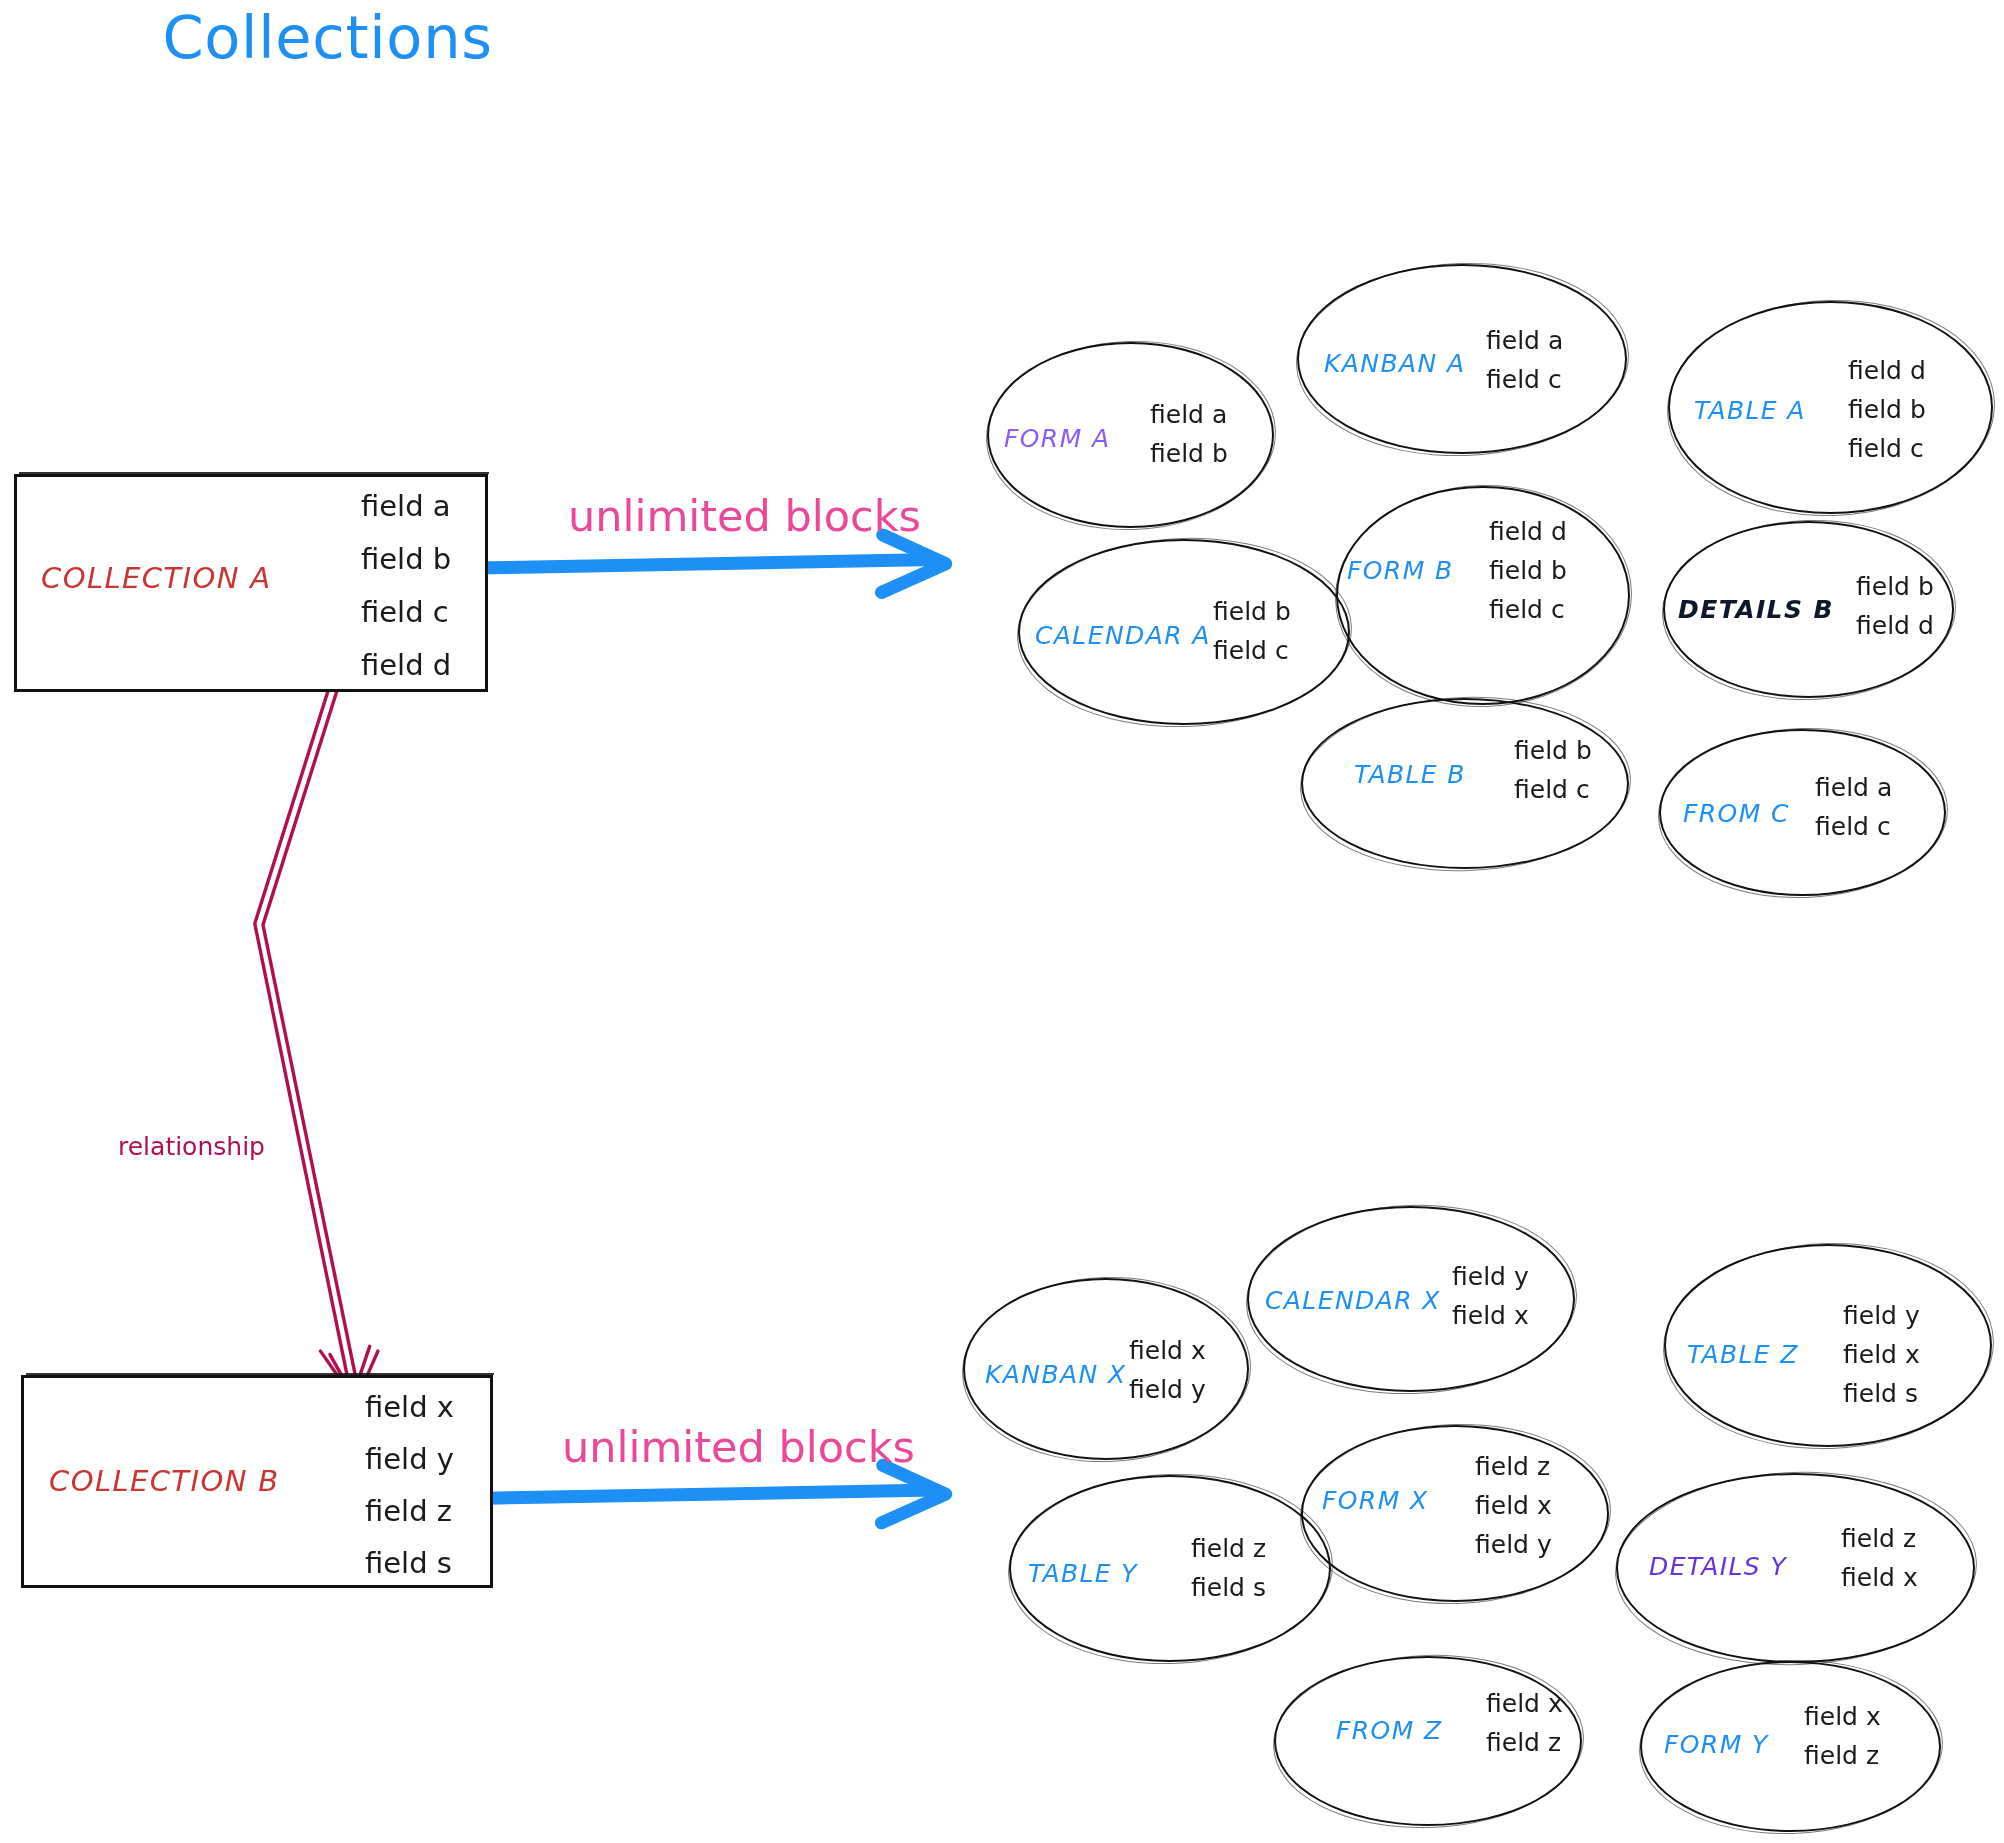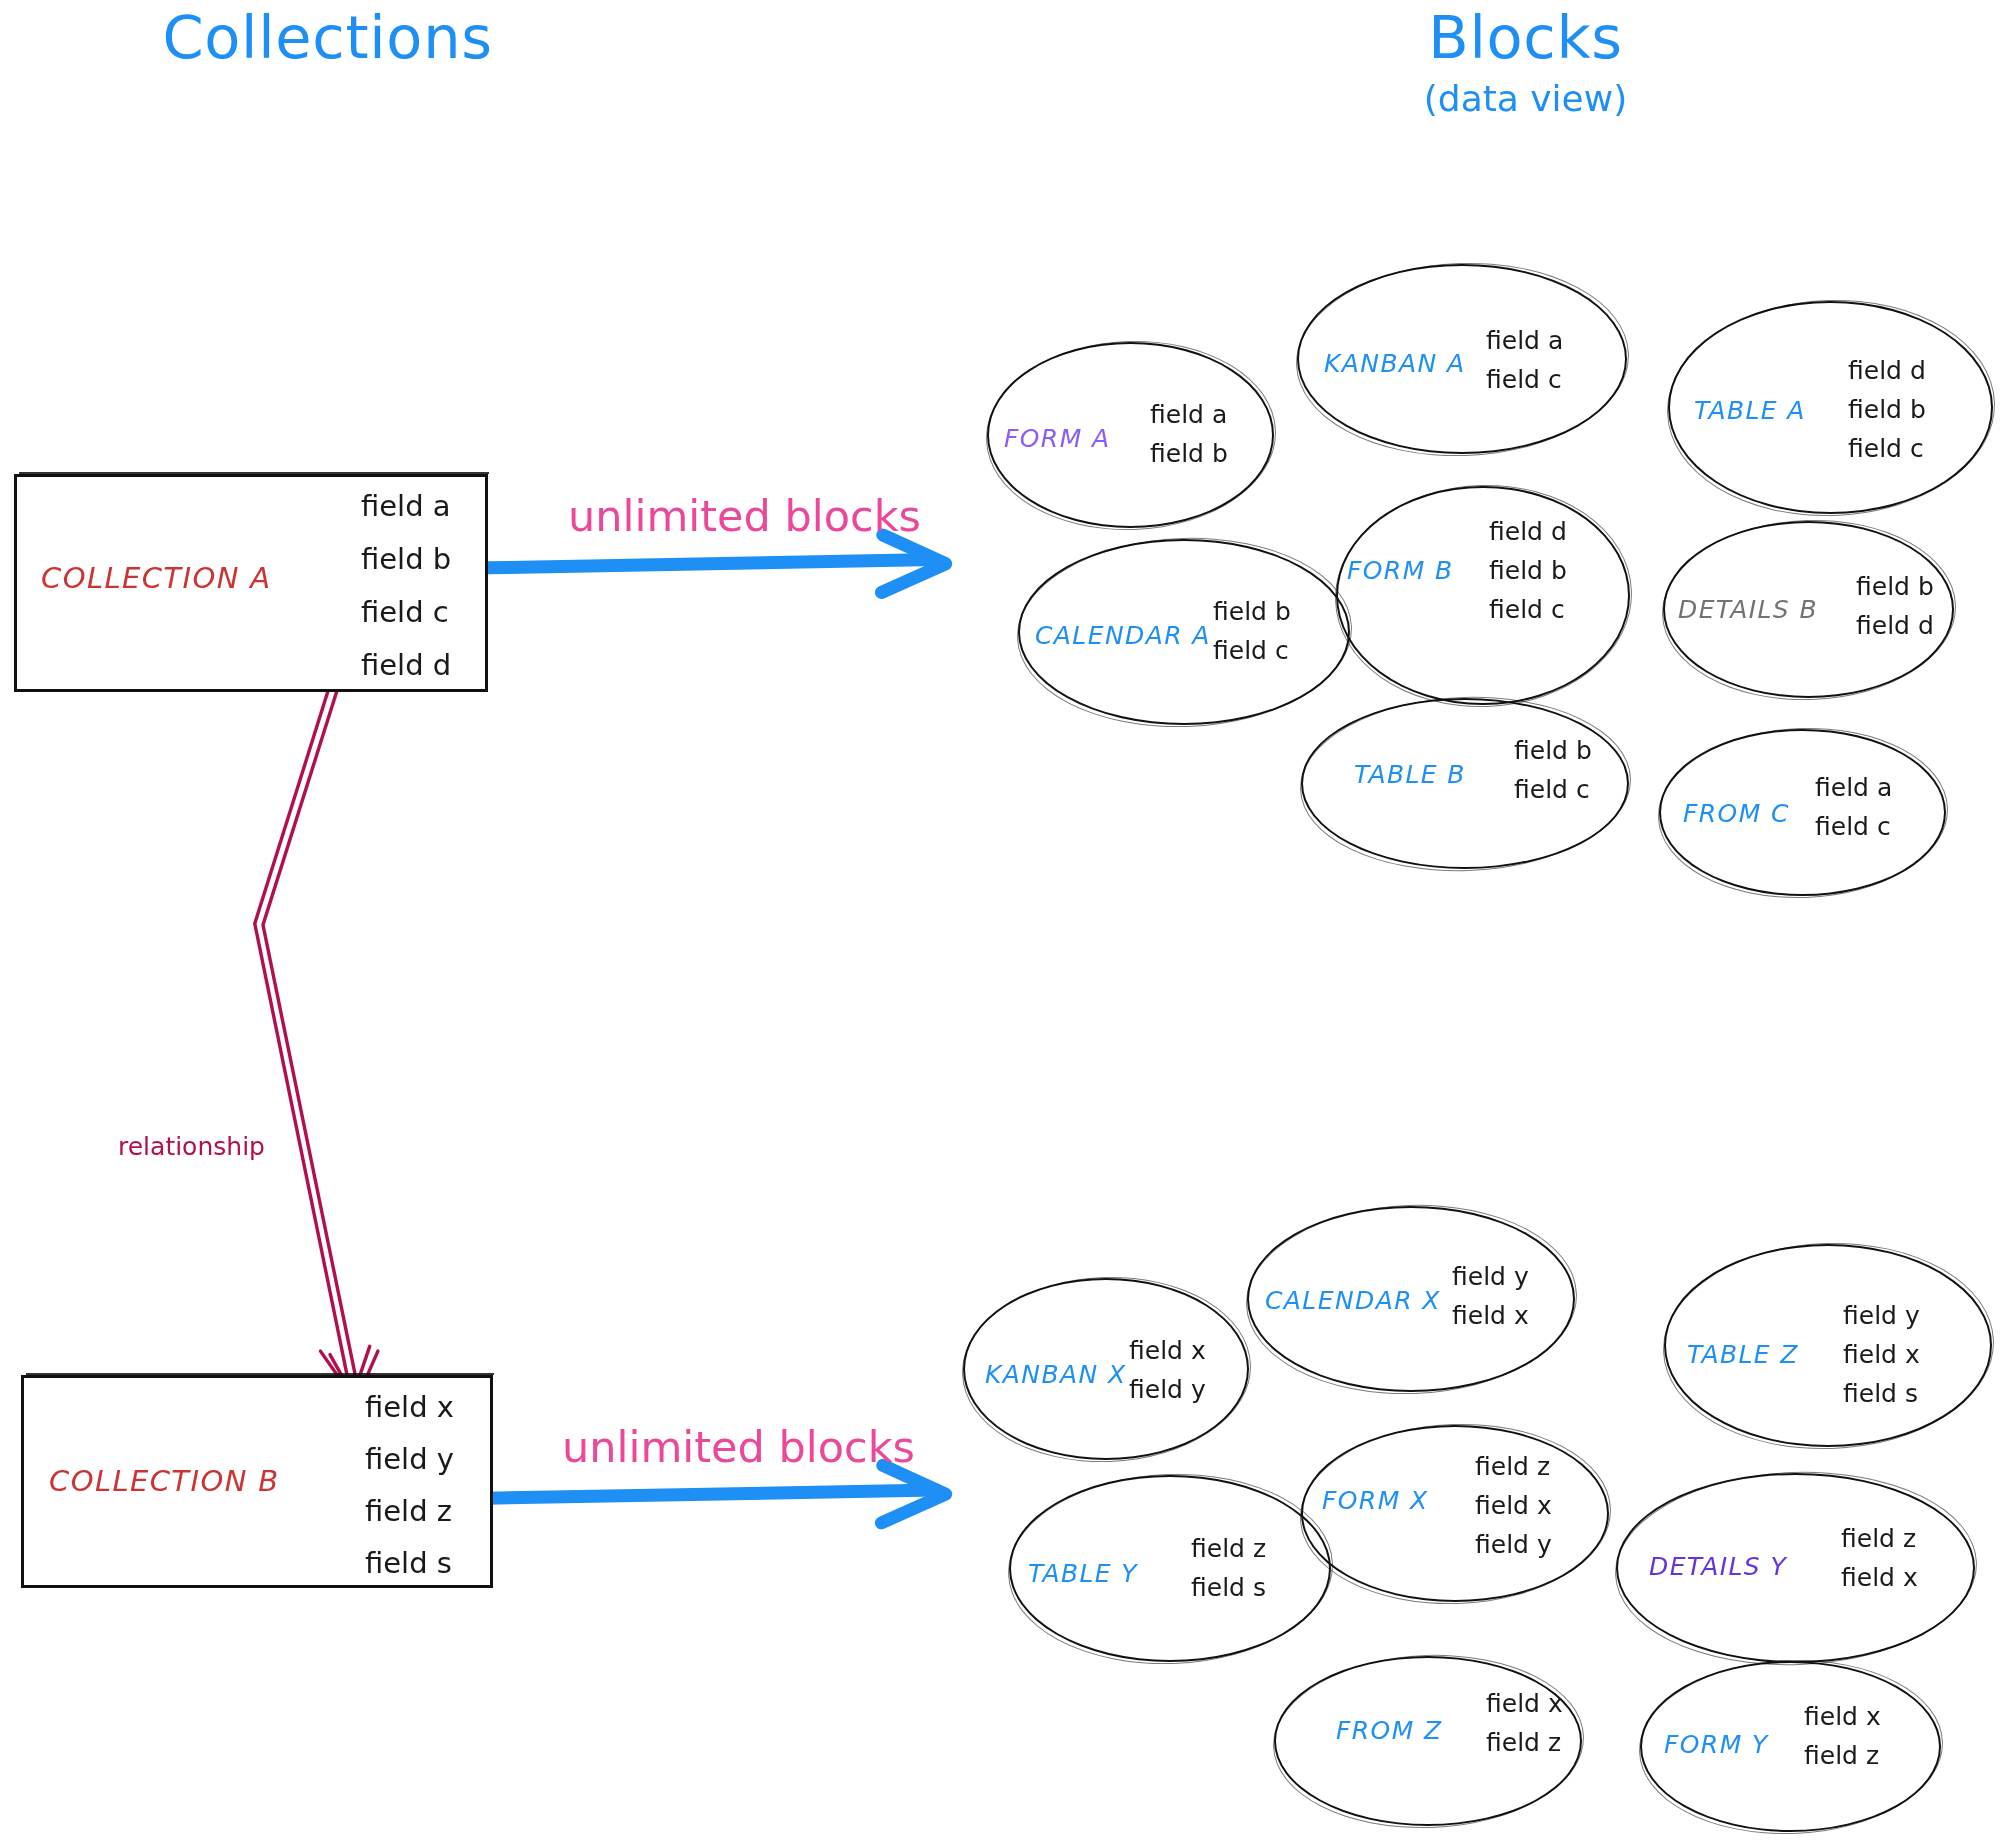--- a/index.html
+++ b/index.html
@@ -62,24 +62,20 @@
       <path d="M500,985 L384,1352 L524,2035"></path>
       <path d="M468,1975 L515,2042 L540,1968"></path>
       <path d="M482,1980 L520,2048 L552,1975"></path>
     </g>
   </svg>
 
   <div class="heading" style="left:13.7px;top:6.8px;width:479px;text-align:right;">
     <span class="h-main">Collections</span>
   </div>
 
-  <div class="heading" style="left:1286px;top:6.8px;width:479px;">
-    <span class="h-main">Blocks</span>
-    <span class="h-sub">(data view)</span>
-  </div>
 
   <div class="collection-box" style="left:13.7px;top:474px;width:474px;height:218px;">
     <span class="shadowline"></span>
   </div>
   <div class="collection-name" style="left:41px;top:561px;">COLLECTION A</div>
   <div class="collection-fields" style="left:361px;top:489px;gap:19px;">
     <span class="fld">field a</span>
     <span class="fld">field b</span>
     <span class="fld">field c</span>
     <span class="fld">field d</span>
@@ -131,21 +127,21 @@
 
   <div class="block" style="left:1336px;top:486px;width:294px;height:219px;"></div>
   <div class="block-name" style="left:1347px;top:556px;color:#1E8FF5;">FORM B</div>
   <div class="block-fields" style="left:1489px;top:513px;">
     <span class="fld">field d</span>
     <span class="fld">field b</span>
     <span class="fld">field c</span>
   </div>
 
   <div class="block" style="left:1663px;top:521px;width:291px;height:177px;"></div>
-  <div class="block-name" style="left:1678px;top:595px;color:#737373;">DETAILS B</div>
+  <div class="block-name" style="left:1678px;top:595px;color:#0f172a;font-weight:bold;">DETAILS B</div>
   <div class="block-fields" style="left:1856px;top:568px;">
     <span class="fld">field b</span>
     <span class="fld">field d</span>
   </div>
 
   <div class="block" style="left:1301px;top:698px;width:328px;height:171px;"></div>
   <div class="block-name" style="left:1354px;top:760px;color:#1E8FF5;">TABLE B</div>
   <div class="block-fields" style="left:1514px;top:732px;">
     <span class="fld">field b</span>
     <span class="fld">field c</span>

